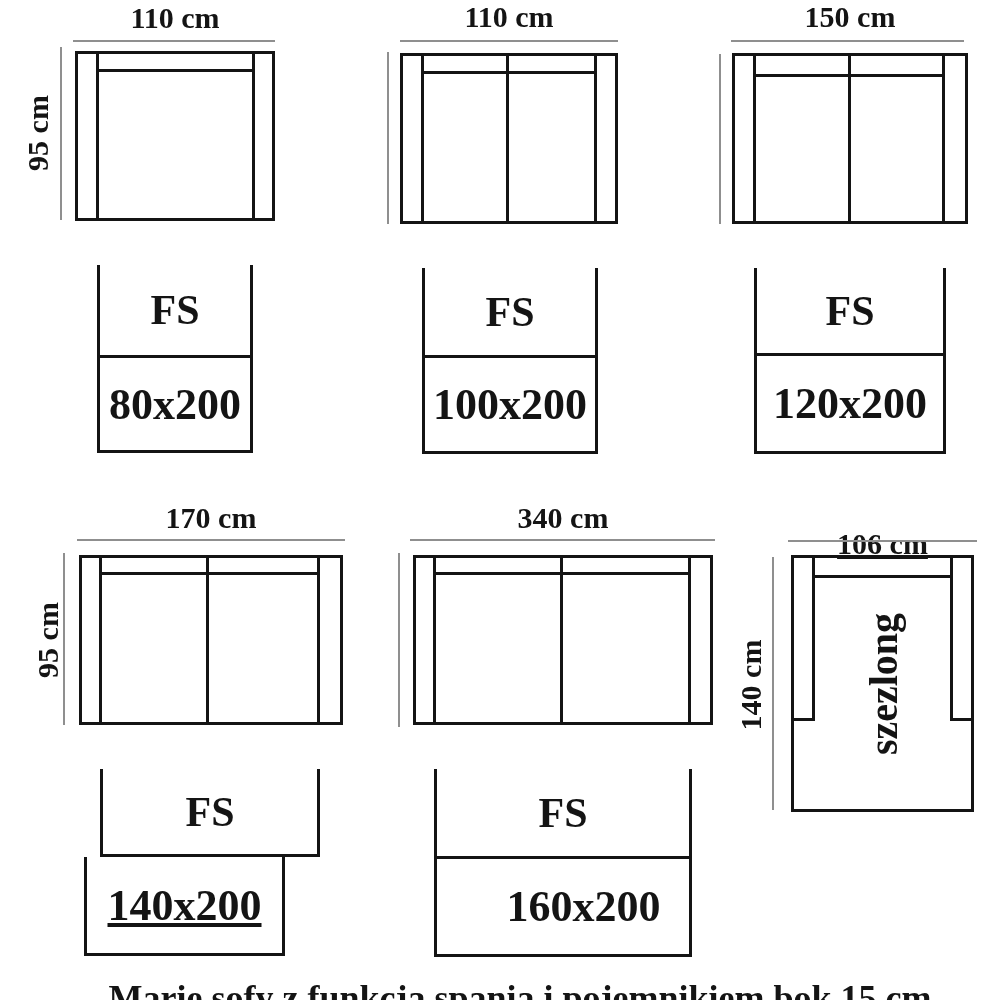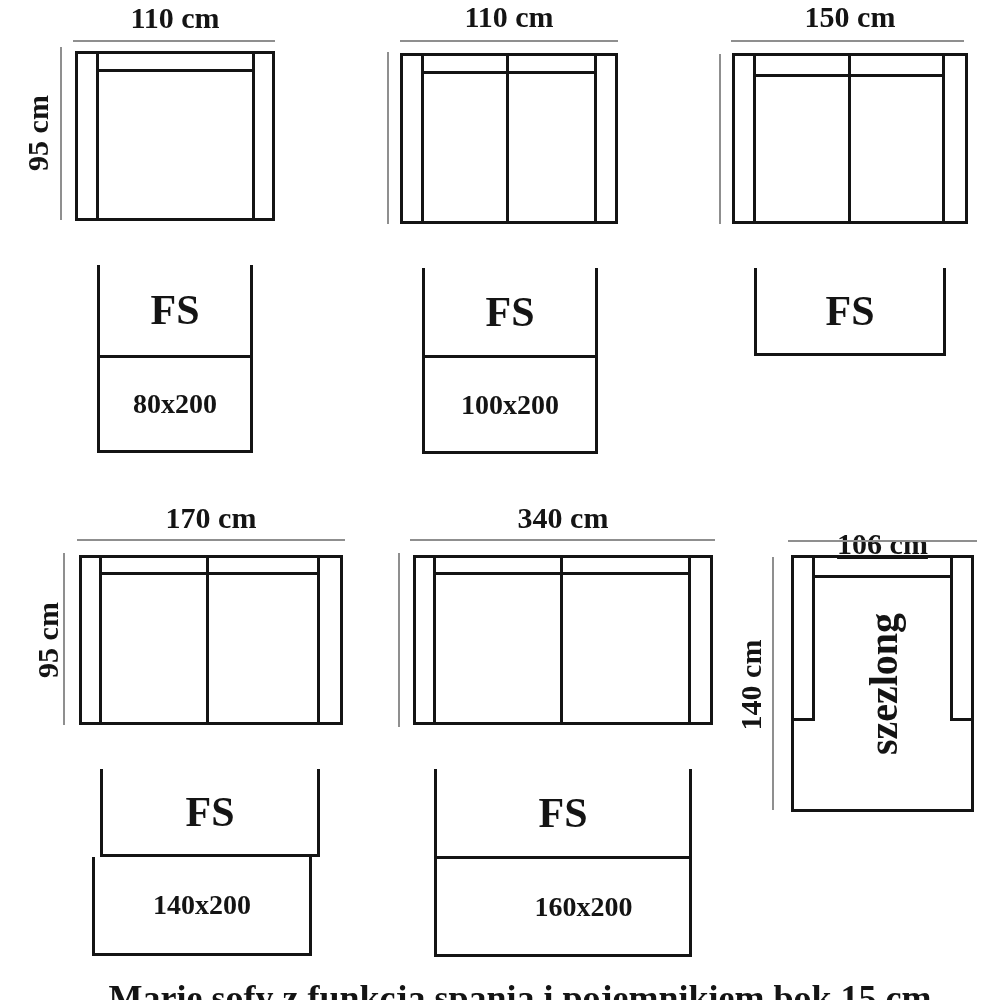--- a/index.html
+++ b/index.html
@@ -13,21 +13,21 @@
   }
   .rot{transform:rotate(-90deg);}
   .dimline{position:absolute;background:var(--dim,#8f8f8f);}
   .body{position:absolute;border:3px solid var(--line,#141414);box-sizing:border-box;background:transparent;}
   .ln{position:absolute;background:var(--line,#141414);}
   .fsbox,.bedbox{
     position:absolute;border:3px solid var(--line,#141414);border-top:none;box-sizing:border-box;
     display:flex;align-items:center;justify-content:center;font-weight:bold;margin-top:44px;
   }
   .fsbox{font-size:42px;}
-  .bedbox{font-size:28px;}
+  .bedbox{font-size:44px;}
   .chaise-label{
     position:absolute;font-weight:bold;font-size:40px;line-height:42px;text-align:center;
     white-space:nowrap;transform:rotate(-90deg);
   }
   .caption{
     position:absolute;font-weight:bold;font-size:36px;line-height:44px;text-align:center;
     white-space:nowrap;color:var(--text,#141414);
   }
 </style>
 </head>
@@ -72,35 +72,38 @@
   <div class="dimline" style="left:719px;top:54px;width:2px;height:170px;"></div>
   <div class="body" style="left:732px;top:53px;width:236px;height:171px;">
     <div class="ln" style="left:18px;top:0;width:3px;height:165px;"></div>
     <div class="ln" style="left:207px;top:0;width:3px;height:165px;"></div>
     <div class="ln" style="left:113px;top:0;width:3px;height:165px;"></div>
     <div class="ln" style="left:18px;top:18px;width:192px;height:3px;"></div>
   </div>
   <div class="fsbox" style="left:754px;top:224px;width:192px;height:88px;">
     <span>FS</span>
   </div>
+  <div class="bedbox" style="left:754px;top:312px;width:192px;height:98px;">
+    <span>120x200</span>
+  </div>
 
   <div class="dl" style="left:79px;top:502px;width:264px;">170 cm</div>
   <div class="dimline" style="left:77px;top:539px;width:268px;height:2px;"></div>
   <div class="dimline" style="left:63px;top:553px;width:2px;height:172px;"></div>
   <div class="dl rot" style="left:-12px;top:624px;width:120px;">95 cm</div>
   <div class="body" style="left:79px;top:555px;width:264px;height:170px;">
     <div class="ln" style="left:17px;top:0;width:3px;height:164px;"></div>
     <div class="ln" style="left:235px;top:0;width:3px;height:164px;"></div>
     <div class="ln" style="left:124px;top:0;width:3px;height:164px;"></div>
     <div class="ln" style="left:17px;top:14px;width:221px;height:3px;"></div>
   </div>
   <div class="fsbox" style="left:100px;top:725px;width:220px;height:88px;">
     <span>FS</span>
   </div>
-  <div class="bedbox" style="left:92px;top:813px;width:220px;height:99px;">
+  <div class="bedbox" style="left:84px;top:813px;width:201px;height:99px;text-decoration:underline;">
     <span>140x200</span>
   </div>
 
   <div class="dl" style="left:413px;top:502px;width:300px;">340 cm</div>
   <div class="dimline" style="left:410px;top:539px;width:305px;height:2px;"></div>
   <div class="dimline" style="left:398px;top:553px;width:2px;height:174px;"></div>
   <div class="body" style="left:413px;top:555px;width:300px;height:170px;">
     <div class="ln" style="left:17px;top:0;width:3px;height:164px;"></div>
     <div class="ln" style="left:272px;top:0;width:3px;height:164px;"></div>
     <div class="ln" style="left:144px;top:0;width:3px;height:164px;"></div>

